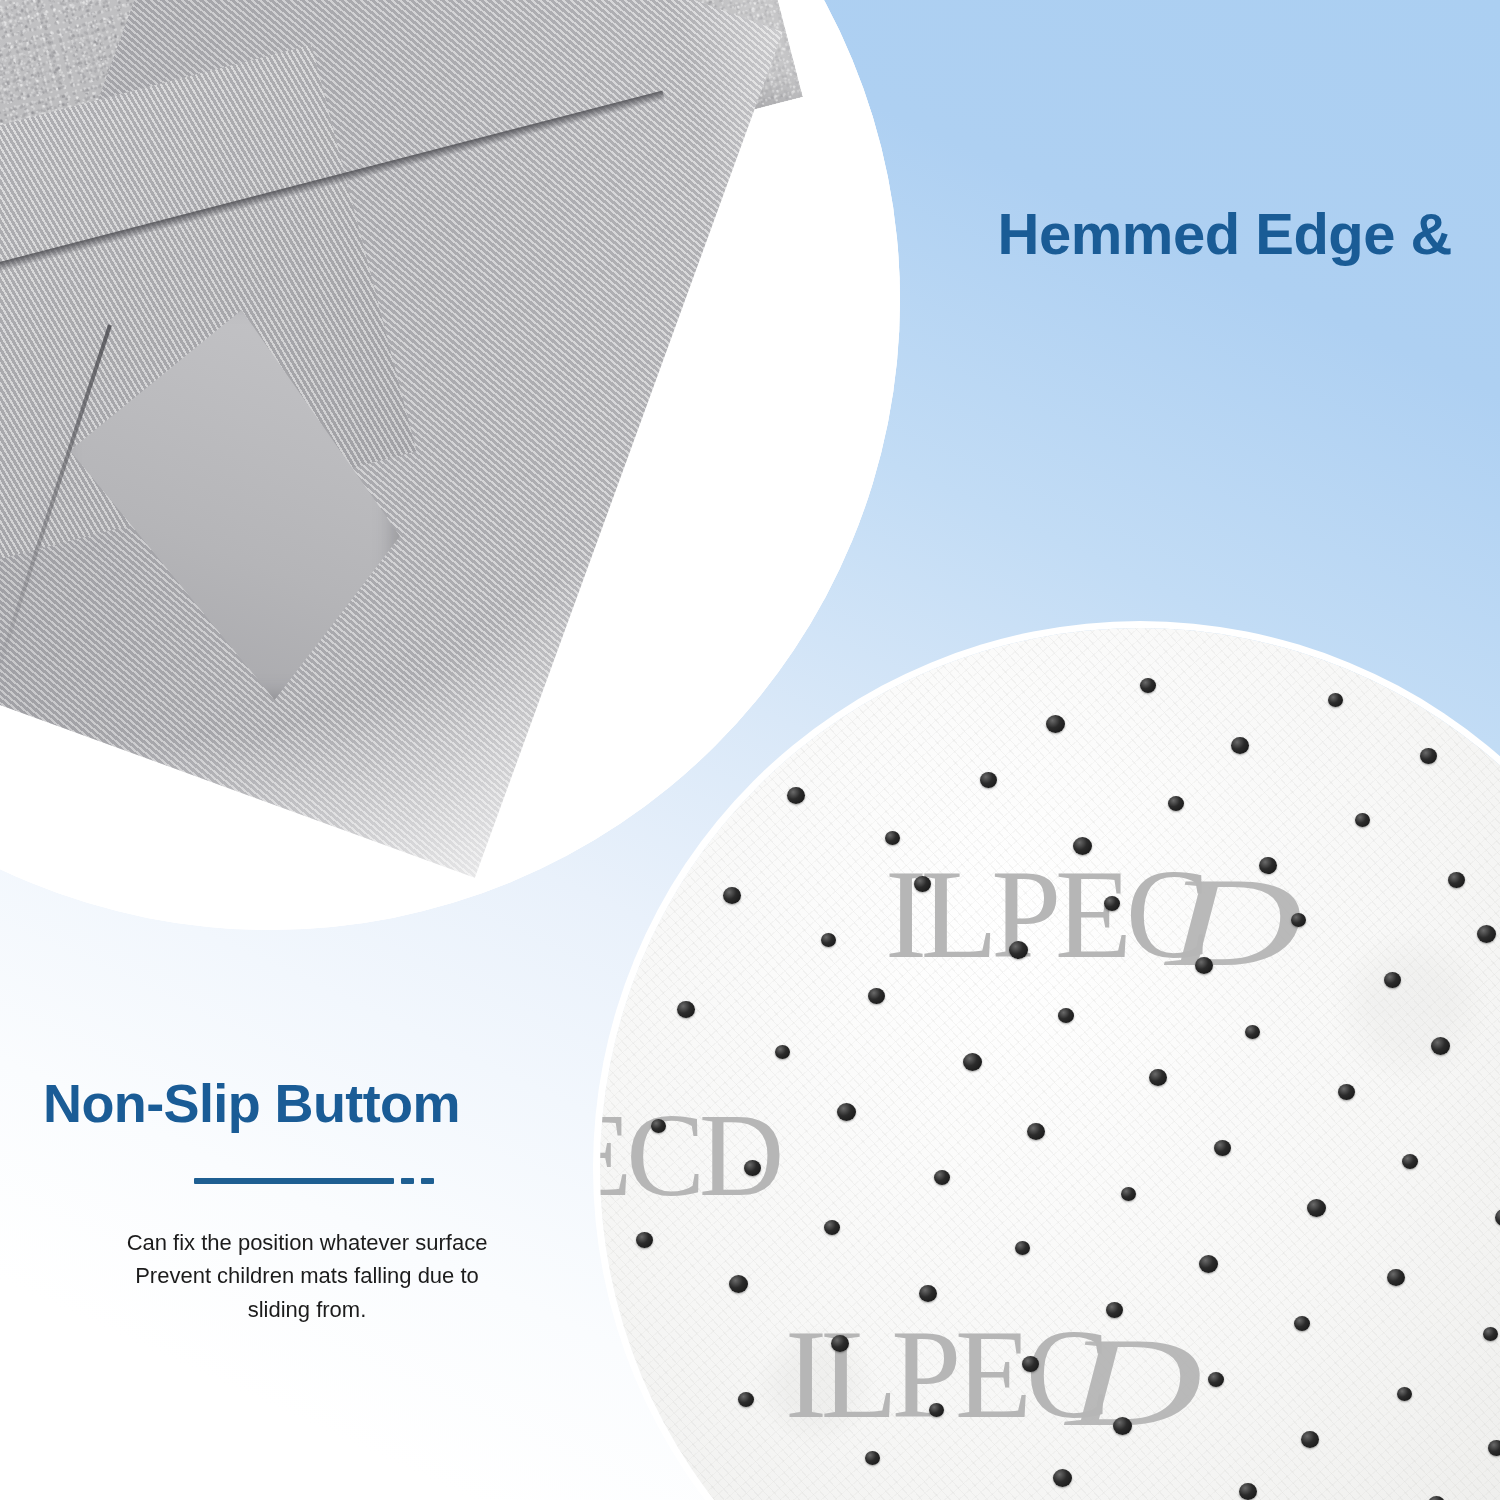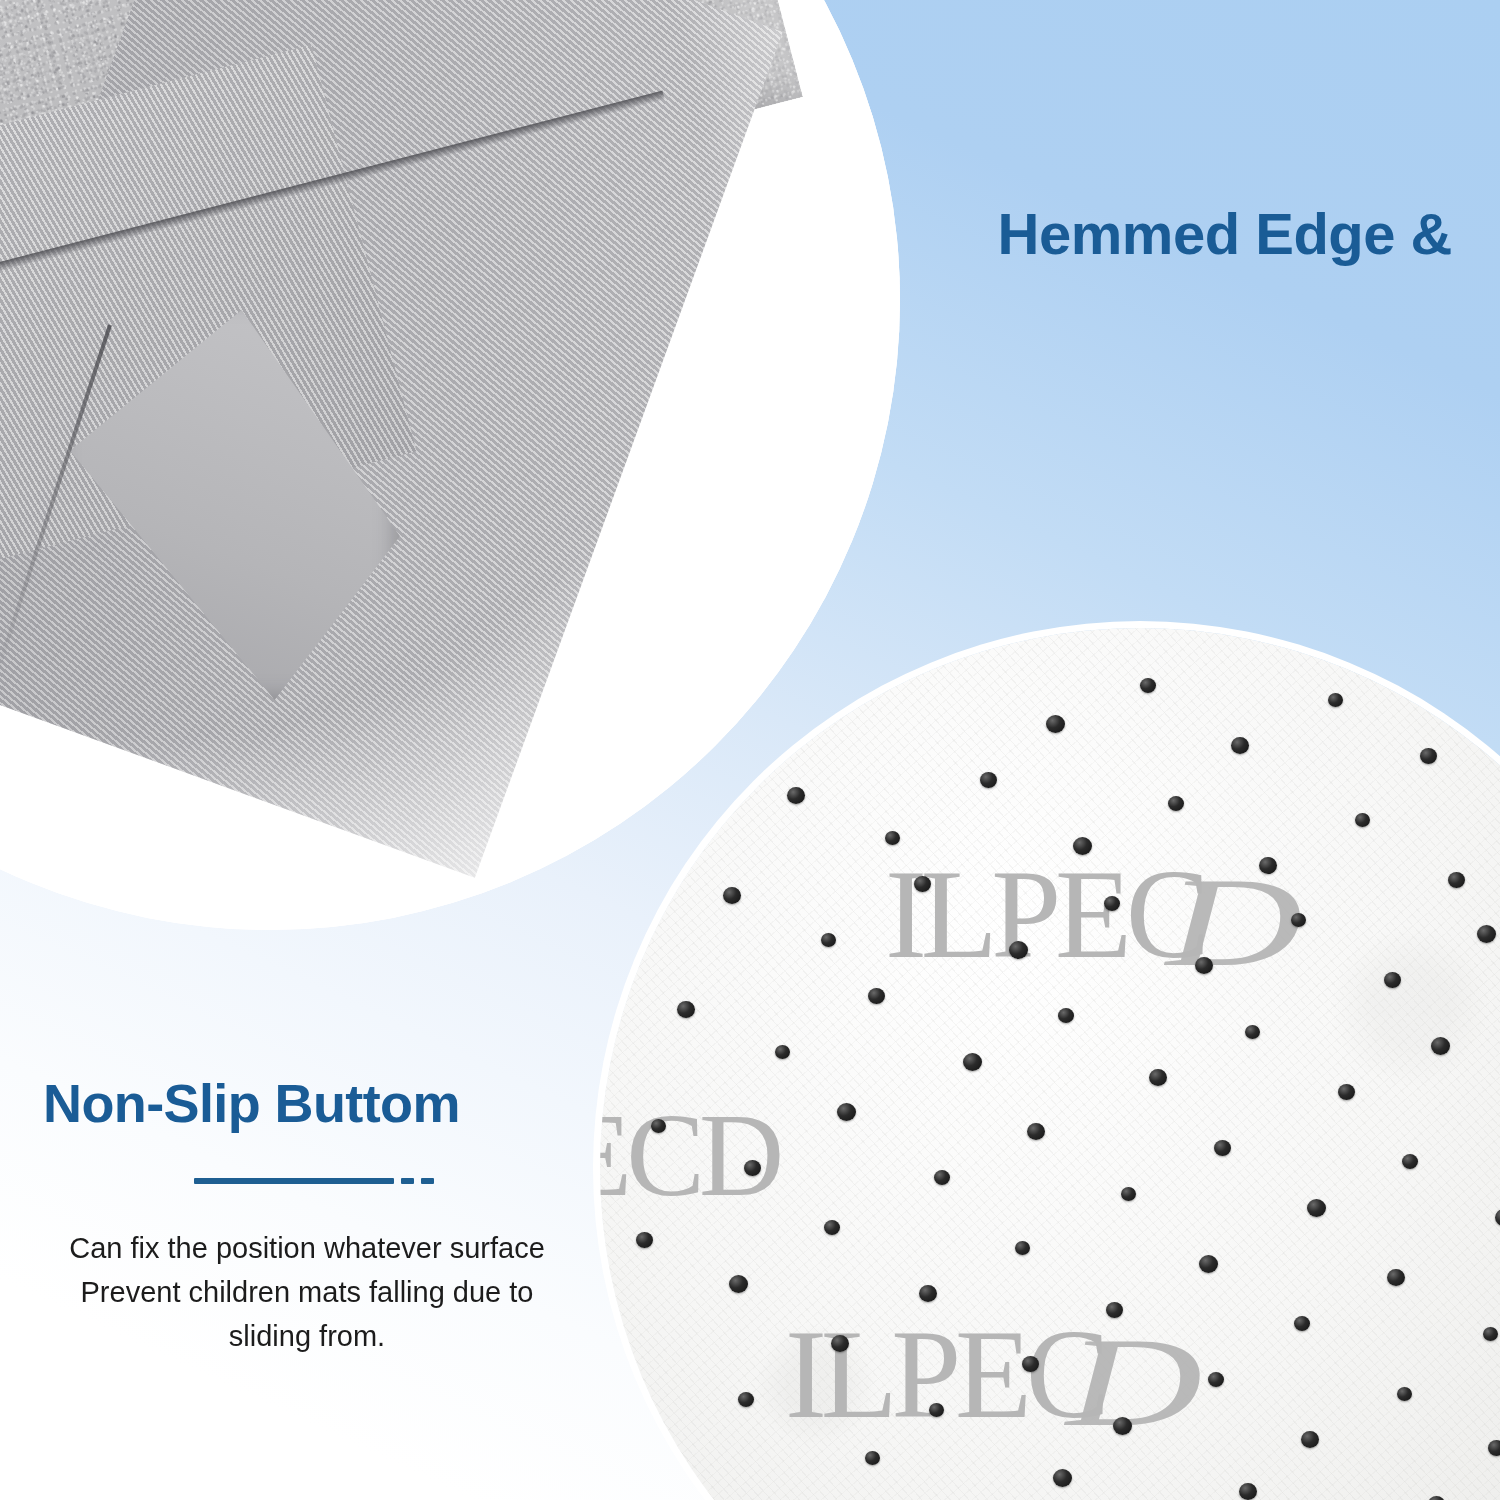--- a/index.html
+++ b/index.html
@@ -253,21 +253,21 @@
   }
   .divider .tick {
     width: 13px;
     height: 6px;
     background: #1e5f92;
     border-radius: 1px;
   }
   .feature-body {
     margin-top: 42px;
     color: #1c1c1c;
-    font-size: 29px;
+    font-size: 22px;
     line-height: 1.52;
     text-align: center;
   }
 </style>
 </head>
 <body>
 
 <div id="stage">
 
   <div class="photo-top">

